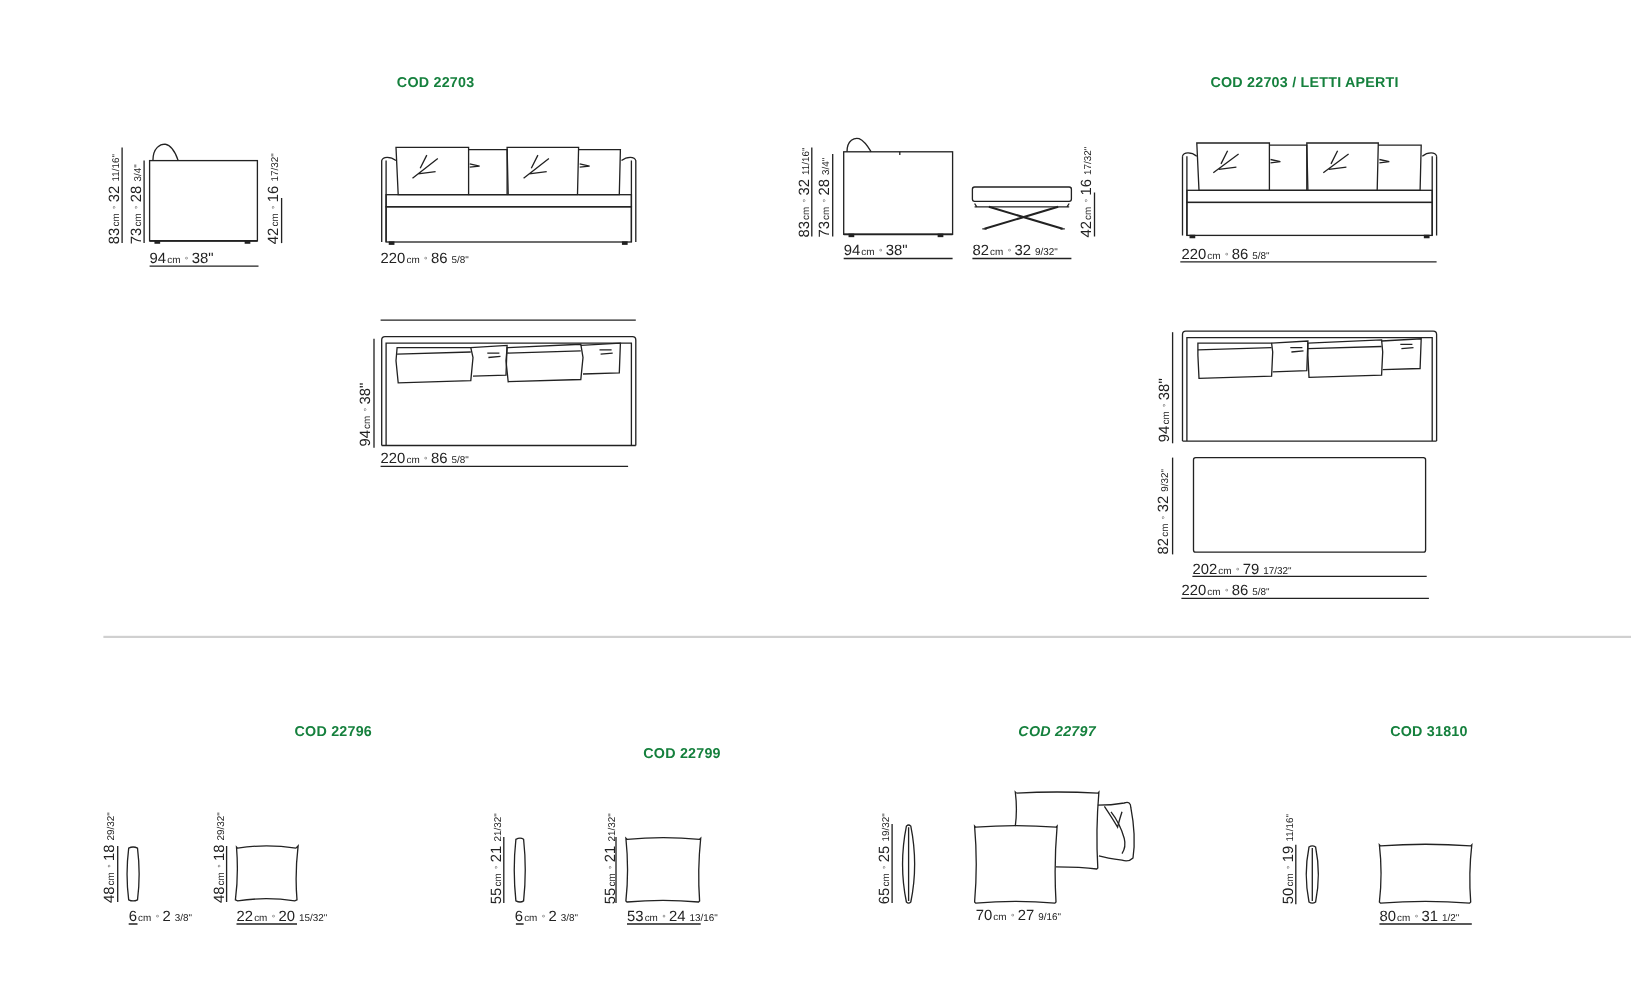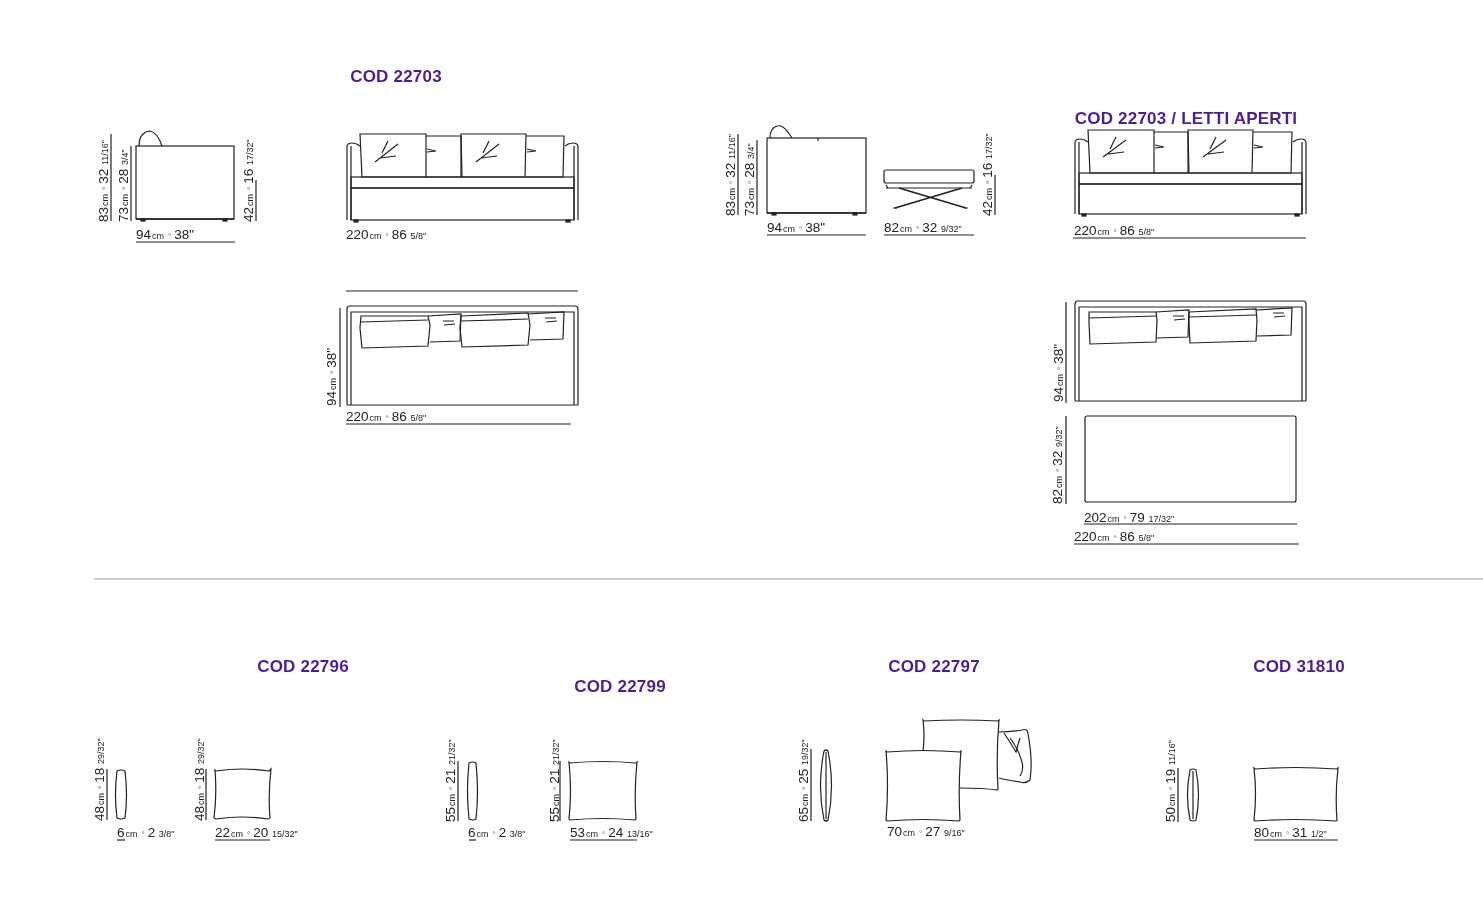--- a/index.html
+++ b/index.html
@@ -1,39 +1,39 @@
 <!DOCTYPE html>
 <html><head>
 <meta charset="utf-8">
 <style>
   html, body { margin: 0; padding: 0; background: #ffffff; }
   body { width: 1483px; height: 907px; position: relative; overflow: hidden;
          font-family: "Liberation Sans", sans-serif; }
-  .title { position: absolute; color: #4c1d95; font-size: 17px; font-weight: bold;
+  .title { position: absolute; color: #15803d; font-size: 13px; font-weight: bold;
            letter-spacing: 0.2px; white-space: nowrap; transform: translateX(-50%); }
   .divider { position: absolute; left: 94px; top: 578px; width: 1389px; height: 2px;
              background: #d0d0d0; }
   svg.draw { position: absolute; left: 0; top: 0; }
   .lbl { position: absolute; font-family: "Liberation Sans", sans-serif; color: #222;
          white-space: nowrap; font-size: 13px; line-height: 14px; }
   .lbl .n { font-size: 13.5px; }
   .lbl .u { font-size: 9px; margin: 0 1px; }
   .lbl .f { font-size: 9px; }
   .lbl .dot { font-size: 8px; margin: 0 3px; color: #555; }
   .v { transform: rotate(-90deg); transform-origin: 0 0; }
 </style>
 </head>
 <body>
 
 <div class="title" style="left:396px; top:67px;">COD 22703</div>
-<div class="title" style="left:1186px; top:67px;margin-top:42px;">COD 22703 / LETTI APERTI</div>
+<div class="title" style="left:1186px; top:67px;">COD 22703 / LETTI APERTI</div>
 <div class="divider"></div>
 <div class="title" style="left:265px; top:657px;margin-left:38px;">COD 22796</div>
 <div class="title" style="left:620px; top:657px;margin-top:20px;">COD 22799</div>
-<div class="title" style="left:934px; top:657px;">COD 22797</div>
+<div class="title" style="left:961px; top:657px;font-style:italic;">COD 22797</div>
 <div class="title" style="left:1299px; top:657px;">COD 31810</div>
 
 <svg class="draw" width="1483" height="907" viewBox="0 0 1483 907" fill="none" stroke="#222" stroke-width="1.2">
 
   <g>
     <path d="M139,146 C139,134 146,131 150,131 C156,132 160,140 162,146"></path>
     <rect x="136" y="146" width="98" height="73"></rect>
     <line x1="136" y1="219" x2="234" y2="219" stroke-width="1.6"></line>
     <rect x="141" y="219" width="4" height="2" fill="#222"></rect>
     <rect x="223" y="219" width="4" height="2" fill="#222"></rect>

